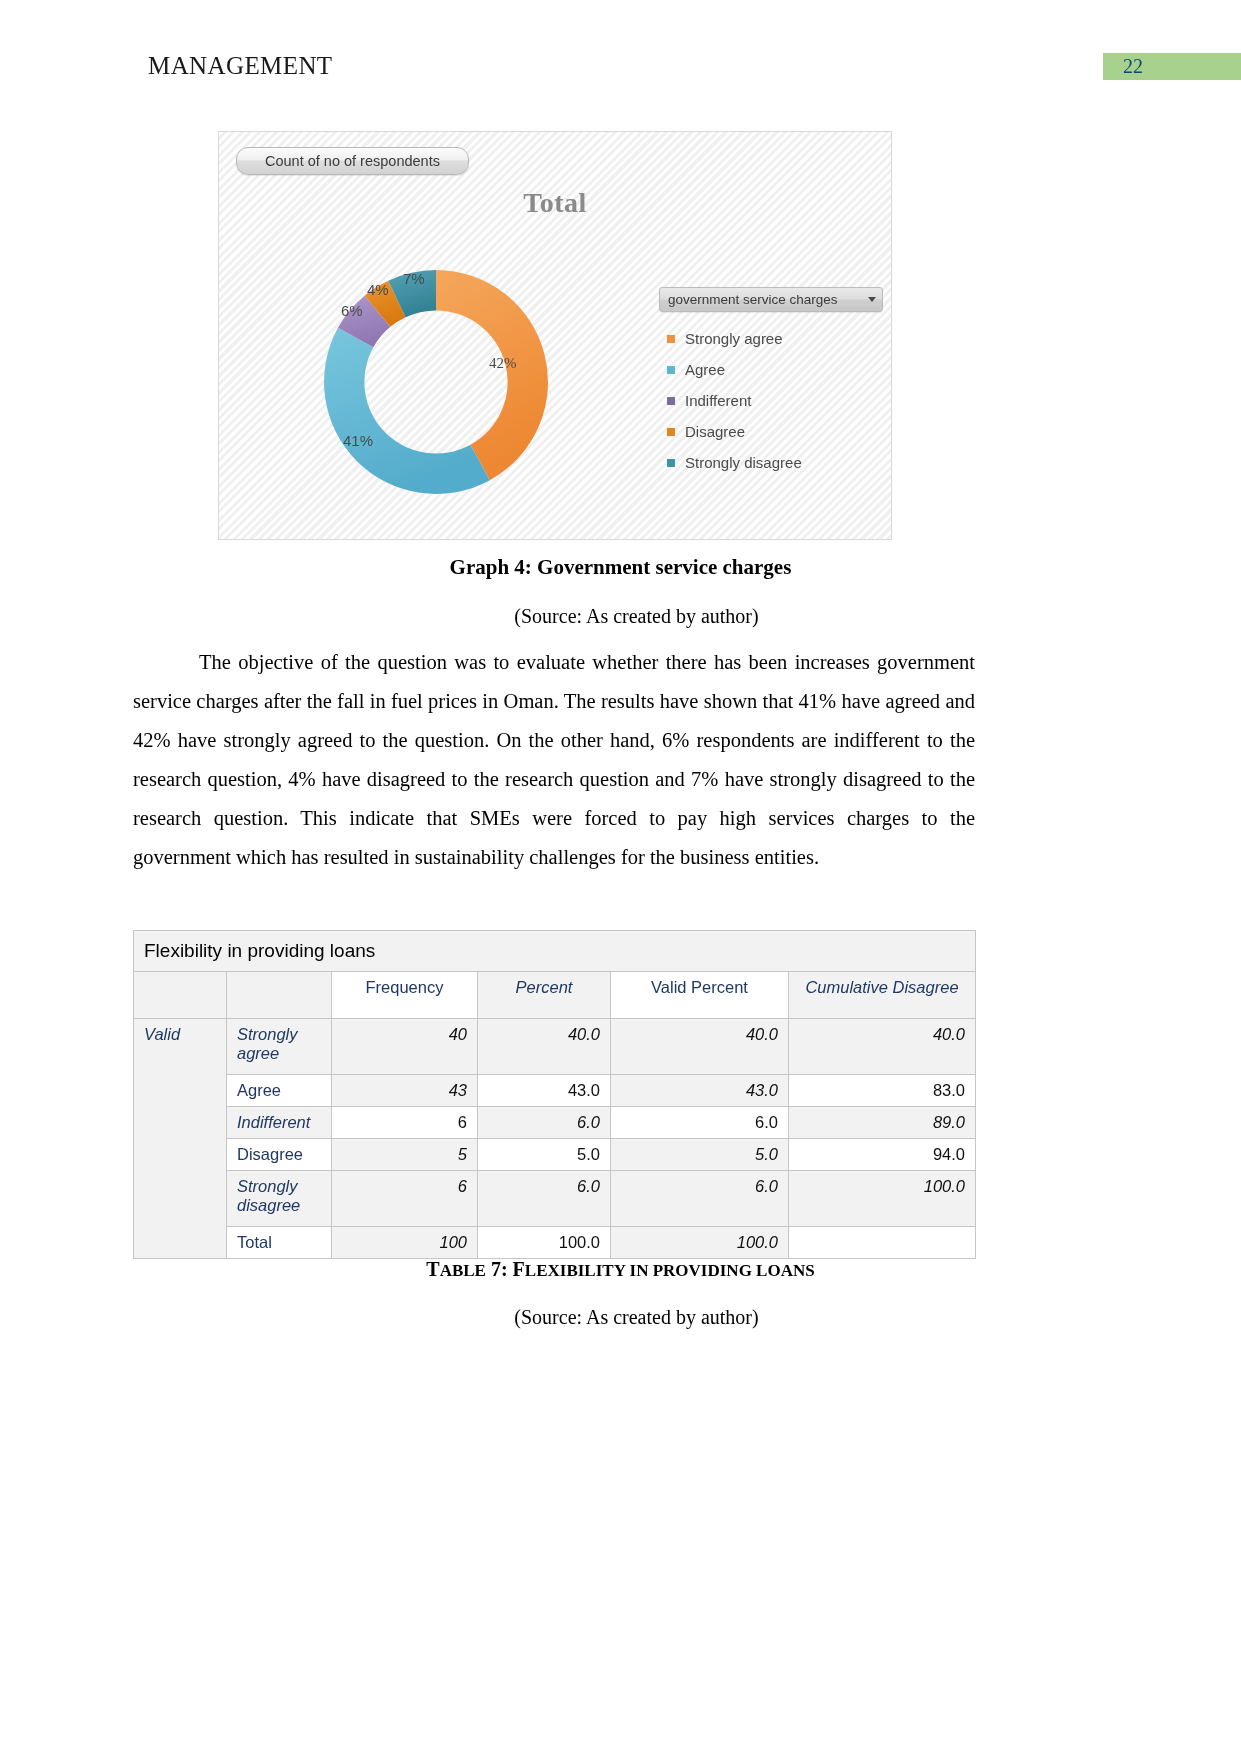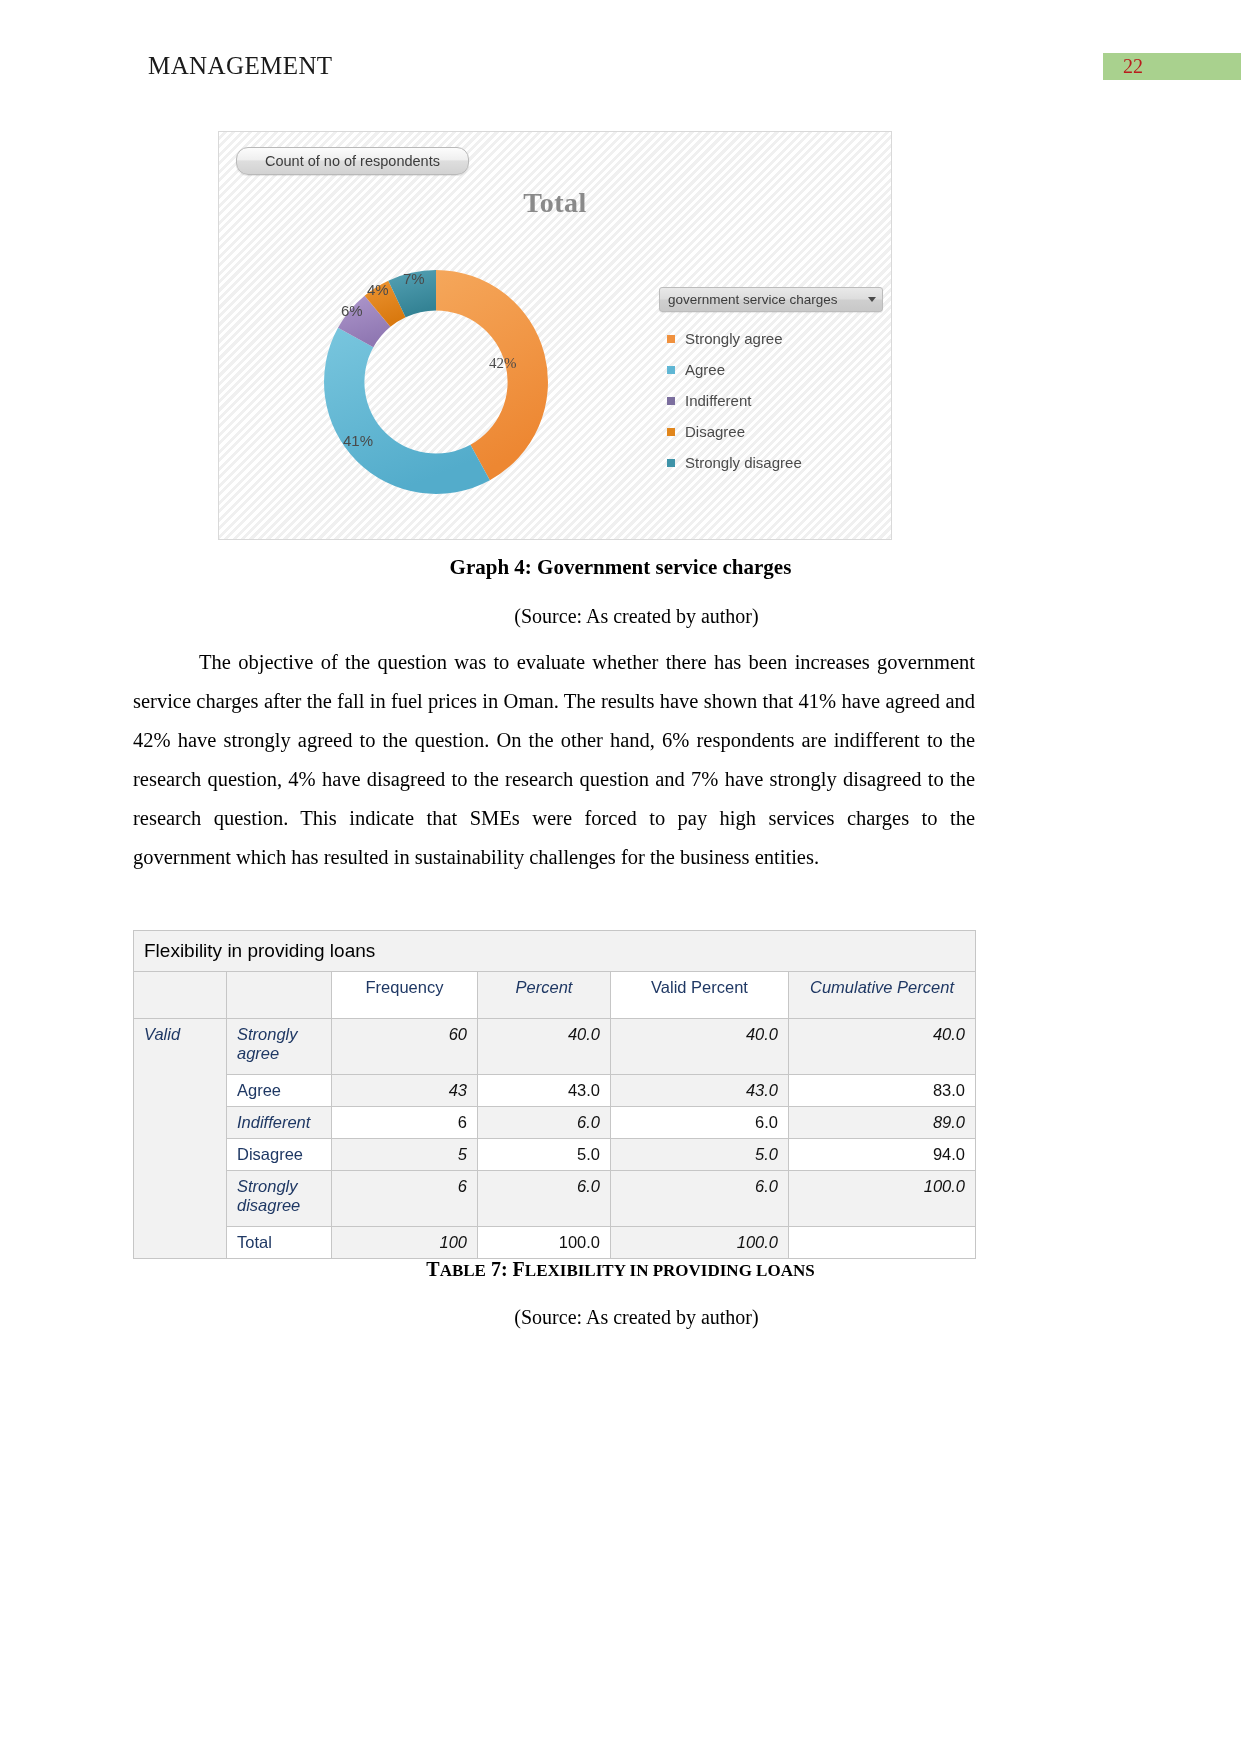--- a/index.html
+++ b/index.html
@@ -39,21 +39,21 @@
     width: 138px;
     height: 27px;
     background: #a9d18e;
   }
   .page-number-box .pg {
     position: absolute;
     left: 20px;
     top: 2px;
     font-family: "Liberation Serif", serif;
     font-size: 20px;
-    color: #b91c1c;
+    color: #0c4a6e;
   }
 
   
   .chart-figure {
     position: absolute;
     left: 218px;
     top: 131px;
     width: 672px;
     height: 407px;
     border: 1px solid #d9d9d9;
@@ -348,27 +348,27 @@
   <tbody>
       <tr>
     <td class="tbl-title" colspan="6">Flexibility in providing loans</td>
   </tr>
   <tr>
     <td class="col-head shade"></td>
     <td class="col-head shade"></td>
     <td class="col-head plain">Frequency</td>
     <td class="col-head shade">Percent</td>
     <td class="col-head plain">Valid Percent</td>
-    <td class="col-head shade">Cumulative Percent</td>
+    <td class="col-head shade">Cumulative Disagree</td>
   </tr>
 
   <tr class="tall">
     <td class="lbl shade" rowspan="6">Valid</td>
     <td class="lbl shade">Strongly agree</td>
-    <td class="num shade">60</td>
+    <td class="num shade">40</td>
     <td class="num shade">40.0</td>
     <td class="num shade">40.0</td>
     <td class="num shade">40.0</td>
   </tr>
 
   <tr class="mid">
     <td class="lbl plain">Agree</td>
     <td class="num shade">43</td>
     <td class="num plain">43.0</td>
     <td class="num shade">43.0</td>

